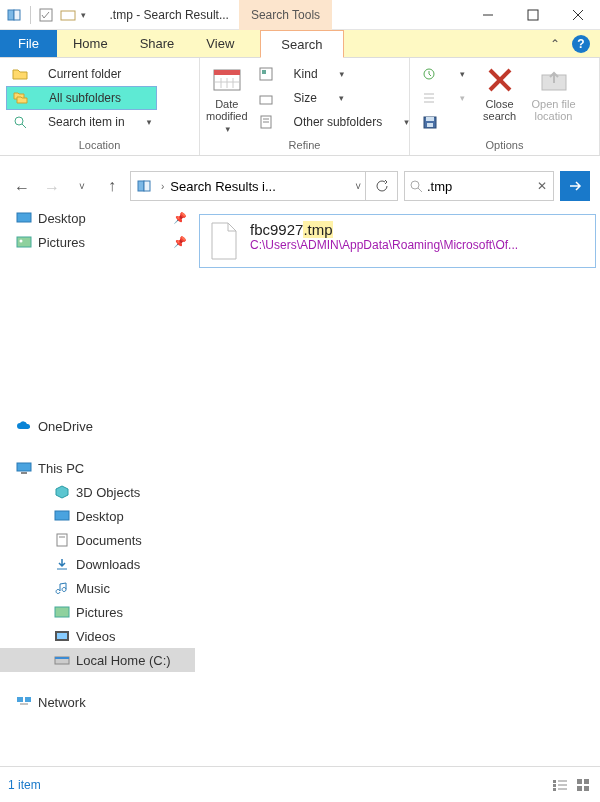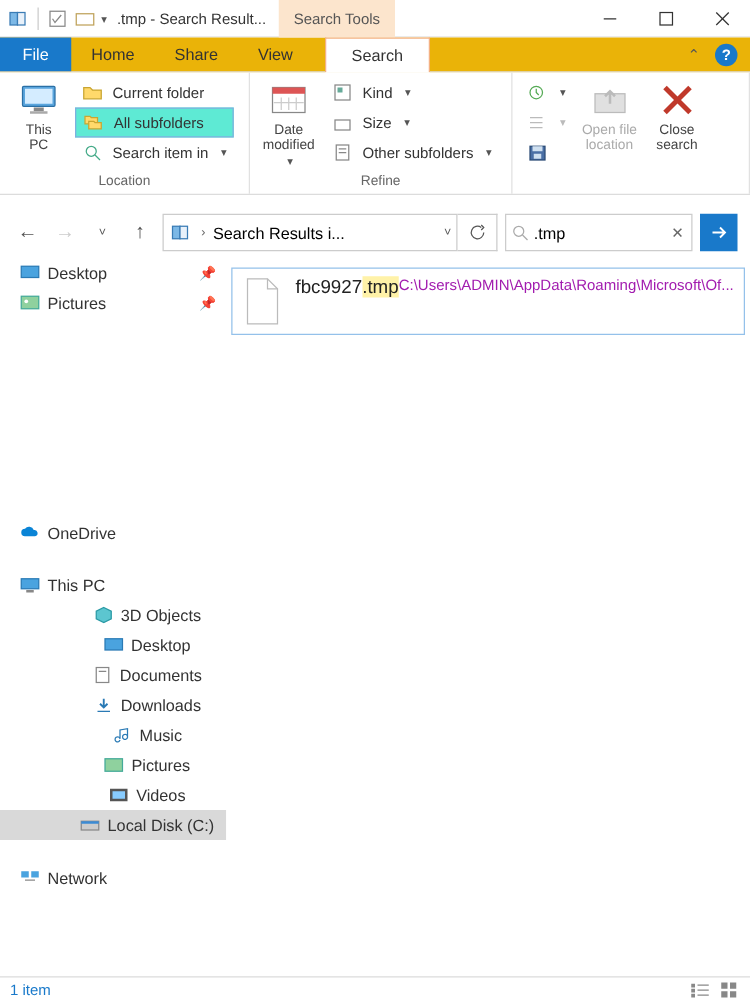--- a/index.html
+++ b/index.html
@@ -3,43 +3,43 @@
 <meta charset="utf-8">
 <style>
 * { margin:0; padding:0; box-sizing:border-box; font-family:"Segoe UI",Arial,sans-serif; }
 body { width:600px; height:802px; background:#fff; overflow:hidden; position:relative; }
 
 
 .titlebar { height:30px; display:flex; align-items:center; border-bottom:1px solid #e5e5e5; background:#fff; }
 .titlebar .qat { display:flex; align-items:center; gap:4px; padding-left:6px; }
 .qat-icon { width:18px; height:18px; display:inline-flex; align-items:center; justify-content:center; }
 .qat-sep { width:1px; height:18px; background:#ccc; margin:0 2px; }
-.title-text { margin-left:8px; font-size:12px; color:#333; flex:0 0 auto; }
+.title-text { margin-left:24px; font-size:12px; color:#333; flex:0 0 auto; }
 .context-tab-label { margin-left:10px; background:#fce5cd; color:#555; font-size:12px; padding:4px 12px; height:30px; display:flex; align-items:center; }
 .win-controls { margin-left:auto; display:flex; }
 .win-btn { width:45px; height:30px; display:flex; align-items:center; justify-content:center; font-size:14px; }
 
 
-.tabs-row { height:28px; display:flex; align-items:stretch; background:#eab308; border-bottom:1px solid #dcdcdc; }
+.tabs-row { height:28px; display:flex; align-items:stretch; background:#fef9c3; border-bottom:1px solid #dcdcdc; }
 .file-tab { background:#1979ca; color:#fff; font-size:13px; padding:0 18px; display:flex; align-items:center; }
 .tab { font-size:13px; color:#333; padding:0 16px; display:flex; align-items:center; cursor:default; }
 .tab.search { border:1px solid #f4b183; border-bottom:1px solid #fff; background:#fff; margin-bottom:-1px; margin-left:10px; padding:0 20px; }
 .ribbon-help { margin-left:auto; display:flex; align-items:center; gap:12px; padding-right:10px; }
 .help-circle { width:18px; height:18px; border-radius:50%; background:#1979ca; color:#fff; font-size:12px; display:flex; align-items:center; justify-content:center; font-weight:bold; }
 
 
 .ribbon { height:98px; background:#fff; border-bottom:1px solid #dcdcdc; display:flex; }
 .group { border-right:1px solid #e1e1e1; padding:4px 6px 2px 6px; display:flex; flex-direction:column; justify-content:space-between; }
 .group-label { font-size:11px; color:#666; text-align:center; padding-bottom:2px; }
 .group-body { display:flex; gap:4px; align-items:flex-start; }
 .btn-large { width:50px; display:flex; flex-direction:column; align-items:center; justify-content:center; font-size:11px; color:#444; gap:2px; padding-top:2px; }
 .btn-large .lbl { text-align:center; line-height:12px; }
 .btn-large.disabled { color:#aaa; }
 .stack { display:flex; flex-direction:column; gap:0; }
-.btn-row { display:flex; align-items:center; gap:8px; font-size:12px; color:#333; padding:2px 6px; height:24px; white-space:nowrap; }
+.btn-row { display:flex; align-items:center; gap:20px; font-size:12px; color:#333; padding:2px 6px; height:24px; white-space:nowrap; }
 .btn-row.selected { border:1px solid #7eb0e0; background:#5eead4; }
 .btn-row.disabled { color:#aaa; }
 .ico { width:16px; height:16px; display:inline-flex; align-items:center; justify-content:center; font-size:14px; }
 .dd { font-size:9px; color:#555; margin-left:2px; }
 .btn-row.disabled .dd { color:#bbb; }
 .ico-big { width:32px; height:32px; display:flex; align-items:center; justify-content:center; }
 
 
 .navbar { height:40px; display:flex; align-items:center; padding:0 10px; gap:6px; margin-top:10px; }
 .nav-arrow { width:24px; height:24px; display:flex; align-items:center; justify-content:center; color:#555; font-size:16px; }
@@ -51,35 +51,35 @@
 .searchbox .x { margin-left:auto; color:#666; font-size:12px; padding:0 2px;}
 .search-go { width:30px; height:30px; background:#1979ca; display:flex; align-items:center; justify-content:center; color:#fff; }
 
 
 .main { display:flex; height:570px; }
 .navpane { width:195px; overflow-y:auto; position:relative; font-size:13px; }
 .navpane::-webkit-scrollbar{width:16px;}
 .navpane::-webkit-scrollbar-thumb{background:#c1c1c1;}
 .navpane::-webkit-scrollbar-track{background:#f1f1f1;}
 .nav-item { display:flex; align-items:center; gap:6px; padding:4px 0 4px 16px; color:#333; }
-.nav-item.sub { padding-left:54px;justify-content:center; }
+.nav-item.sub { padding-left:54px; }
 .nav-item.selected { background:#d9d9d9; }
 .pin { margin-left:auto; margin-right:8px; color:#888; font-size:11px; }
 .nav-spacer { height:18px; }
 
 .content { flex:1; padding:8px 4px; }
 .result { border:1px solid #94c1ea; background:#fff; display:flex; gap:10px; padding:6px 8px; }
 .result .file-ico { width:32px; height:40px; }
-.result .info { display:flex; flex-direction:row; }
+.result .info { display:flex; flex-direction:column; }
 .fname { font-size:15px; color:#222; }
 .hl { background:#fff2a8; }
 .fpath { font-size:12px; color:#a21caf; }
 
 
-.statusbar { position:absolute; bottom:0; left:0; right:0; height:21px; border-top:1px solid #dcdcdc; display:flex; align-items:center; font-size:12px; color:#1979ca; padding:0 8px; }
+.statusbar { position:absolute; bottom:0; left:0; right:0; height:36px; border-top:1px solid #dcdcdc; display:flex; align-items:center; font-size:12px; color:#1979ca; padding:0 8px; }
 .view-icons { margin-left:auto; display:flex; gap:8px; color:#666; }
 
 svg { display:block; }
 </style>
 </head>
 <body>
 
 <div class="titlebar">
   <div class="qat">
     <span class="qat-icon">
@@ -133,32 +133,20 @@
   <div class="ribbon-help">
     <span style="font-size:12px;color:#555;">⌃</span>
     <span class="help-circle">?</span>
   </div>
 </div>
 
 <div class="ribbon">
 
   <div class="group" style="width:200px;">
     <div class="group-body">
-      <div class="btn-large">
-        <span class="ico-big">
-          <svg width="32" height="28">
-              <rect x="3" y="3" width="26" height="16" rx="1" fill="#5aa5dd" stroke="#2a6fa5"></rect>
-              <rect x="5" y="5" width="22" height="12" fill="#d4ecff"></rect>
-              <rect x="12" y="20" width="8" height="3" fill="#888"></rect>
-              <rect x="9" y="23" width="14" height="2" fill="#aaa"></rect>
-            </svg>
-        </span>
-        <span class="lbl" style="white-space:pre-line;">This
-PC</span>
-      </div>
       <div class="stack">
         <div class="btn-row">
           <span class="ico">
               <svg width="16" height="14">
                 <path d="M1 3h5l2 2h7v7H1z" fill="#ffd96b" stroke="#c9a531"></path>
               </svg>
             </span>
           <span>Current folder</span>
         </div>
         <div class="btn-row selected">
@@ -263,41 +251,42 @@
         <div class="btn-row">
           <span class="ico">
               <svg width="16" height="14">
                 <rect x="2" y="2" width="12" height="11" fill="#4a6fa5" stroke="#2a4a75"></rect>
                 <rect x="4" y="2" width="8" height="4" fill="#cfe0f0"></rect>
                 <rect x="5" y="8" width="6" height="4" fill="#cfe0f0"></rect>
               </svg>
             </span>
         </div>
       </div>
+      <div class="btn-large">
+        <span class="ico-big">
+          <svg width="28" height="28">
+              <line x1="4" y1="4" x2="24" y2="24" stroke="#c0392b" stroke-width="4"></line>
+              <line x1="24" y1="4" x2="4" y2="24" stroke="#c0392b" stroke-width="4"></line>
+            </svg>
+        </span>
+        <span class="lbl" style="white-space:pre-line;">Close
+search</span>
+      </div>
       <div class="btn-large disabled">
         <span class="ico-big">
           <svg width="30" height="26">
               <rect x="3" y="8" width="24" height="15" fill="#e0e0e0" stroke="#bbb"></rect>
               <path d="M15 16l0 -10 M11 10l4 -4 4 4" stroke="#bbb" fill="none" stroke-width="2"></path>
             </svg>
         </span>
         <span class="lbl" style="white-space:pre-line;">Open file
 location</span>
       </div>
-      <div class="btn-large">
-        <span class="ico-big">
-          <svg width="28" height="28">
-              <line x1="4" y1="4" x2="24" y2="24" stroke="#c0392b" stroke-width="4"></line>
-              <line x1="24" y1="4" x2="4" y2="24" stroke="#c0392b" stroke-width="4"></line>
-            </svg>
-        </span>
-        <span class="lbl" style="white-space:pre-line;">Close
-search</span>
-      </div>
-    </div>
+    </div>
+    <div class="group-label">Options</div>
   </div>
 </div>
 
 <div class="navbar">
   <div class="nav-arrow">←</div>
   <div class="nav-arrow disabled">→</div>
   <div class="nav-arrow" style="font-size:10px;">˅</div>
   <div class="nav-arrow">↑</div>
   <div class="address">
     <span>
@@ -434,21 +423,21 @@
         </span>
         <span>Videos</span>
       </div>
     <div class="nav-item sub selected">
         <span class="ico">
           <svg width="16" height="12">
             <rect x="1" y="3" width="14" height="7" fill="#ccc" stroke="#888"></rect>
             <rect x="1" y="3" width="14" height="2" fill="#3b8bd4"></rect>
           </svg>
         </span>
-        <span>Local Disk (C:)</span>
+        <span>Local Home (C:)</span>
       </div>
     <div class="nav-spacer"></div>
     <div class="nav-item">
         <span class="ico">
           <svg width="16" height="14">
             <rect x="1" y="2" width="6" height="5" fill="#4aa3df"></rect>
             <rect x="9" y="2" width="6" height="5" fill="#4aa3df"></rect>
             <line x1="4" y1="9" x2="12" y2="9" stroke="#888"></line>
           </svg>
         </span>

